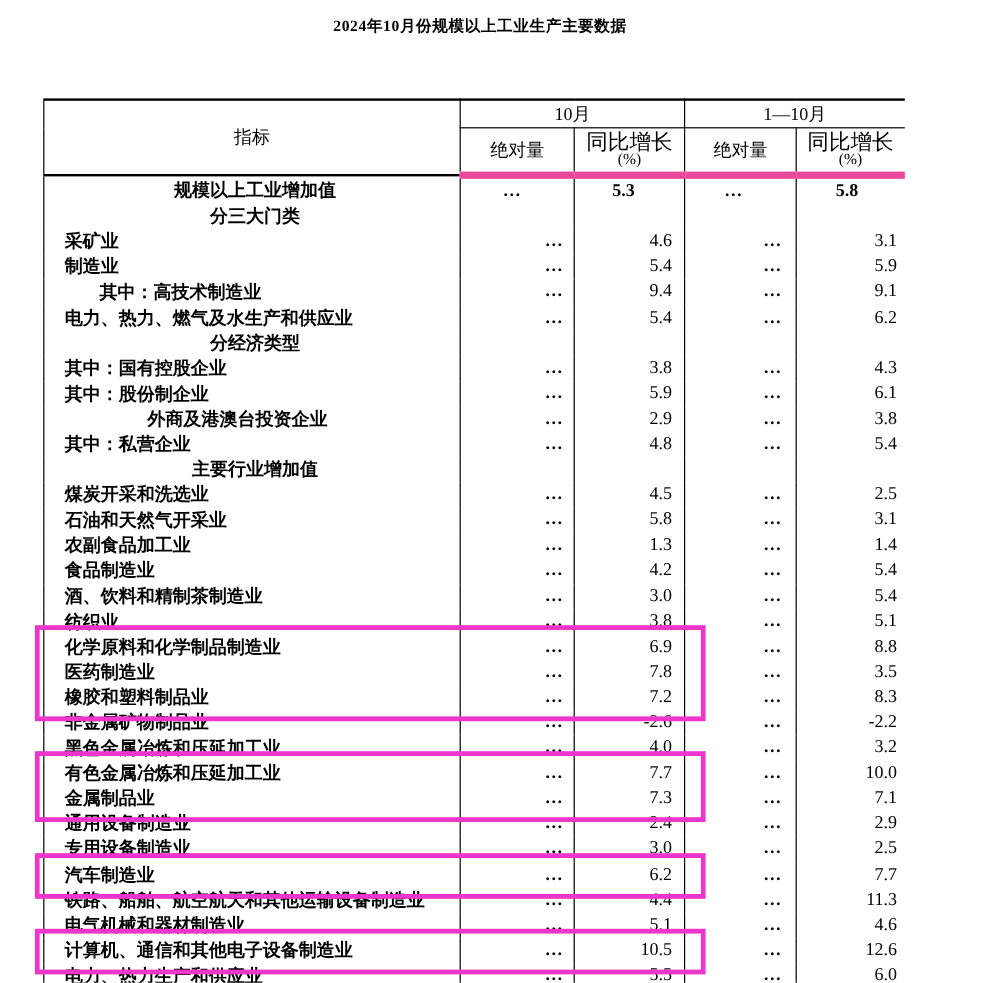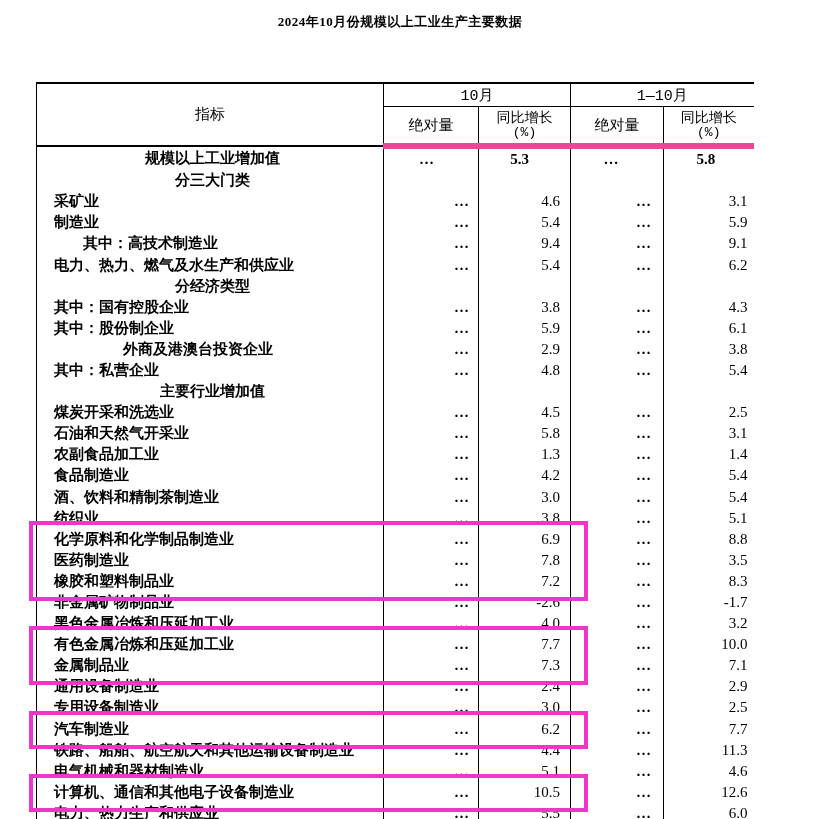--- a/index.html
+++ b/index.html
@@ -15,28 +15,28 @@
   table.stats{
     border-collapse:collapse;table-layout:fixed;width:717px;
     border-top:2px solid #000;border-left:1px solid #000;
   }
   col.c-label{width:347px;}
   col.c-a1{width:95px;}
   col.c-g1{width:92px;}
   col.c-a2{width:93px;}
   col.c-g2{width:90px;}
   th{font-weight:normal;font-size:15px;padding:0;}
-  thead th{vertical-align:middle;text-align:center;font-family:Liberation Mono, monospace;}
+  thead th{vertical-align:middle;text-align:center;}
   th.brd,td.brd{border-right:1px solid #000;}
   tr.h-month th{height:22px;}
   th.month{border-bottom:1px solid #000;}
   tr.h-sub th{height:36px;}
   th.indicator{border-bottom:2px solid #000;}
   tr.h-sub th{border-bottom:6px solid #ec4899;}
-  .yoy-line{display:block;line-height:15px;font-size:14px;}
+  .yoy-line{display:block;line-height:15px;font-size:18px;}
   .yoy-unit{display:block;line-height:14px;font-size:13px;}
   td{height:21.1px;padding:0;font-size:15px;vertical-align:middle;
      white-space:nowrap;overflow:hidden;}
   td.label{text-align:left;font-weight:bold;}
   td.val{text-align:right;}
   td.pr1{padding-right:8px;}
   td.pr2{padding-right:10px;}
   td.pr3{padding-right:11px;}
   td.pr4{padding-right:6px;}
   tr.bold td{font-weight:bold;text-align:center;}
@@ -227,21 +227,21 @@
     <td class="val pr1 brd"><span class="dots">…</span></td>
     <td class="val pr2 brd">7.2</td>
     <td class="val pr3 brd"><span class="dots">…</span></td>
     <td class="val pr4">8.3</td>
   </tr>
         <tr>
     <td class="label brd i1">非金属矿物制品业</td>
     <td class="val pr1 brd"><span class="dots">…</span></td>
     <td class="val pr2 brd">-2.6</td>
     <td class="val pr3 brd"><span class="dots">…</span></td>
-    <td class="val pr4">-1.7</td>
+    <td class="val pr4">-2.2</td>
   </tr>
         <tr>
     <td class="label brd i1">黑色金属冶炼和压延加工业</td>
     <td class="val pr1 brd"><span class="dots">…</span></td>
     <td class="val pr2 brd">4.0</td>
     <td class="val pr3 brd"><span class="dots">…</span></td>
     <td class="val pr4">3.2</td>
   </tr>
         <tr>
     <td class="label brd i1">有色金属冶炼和压延加工业</td>

